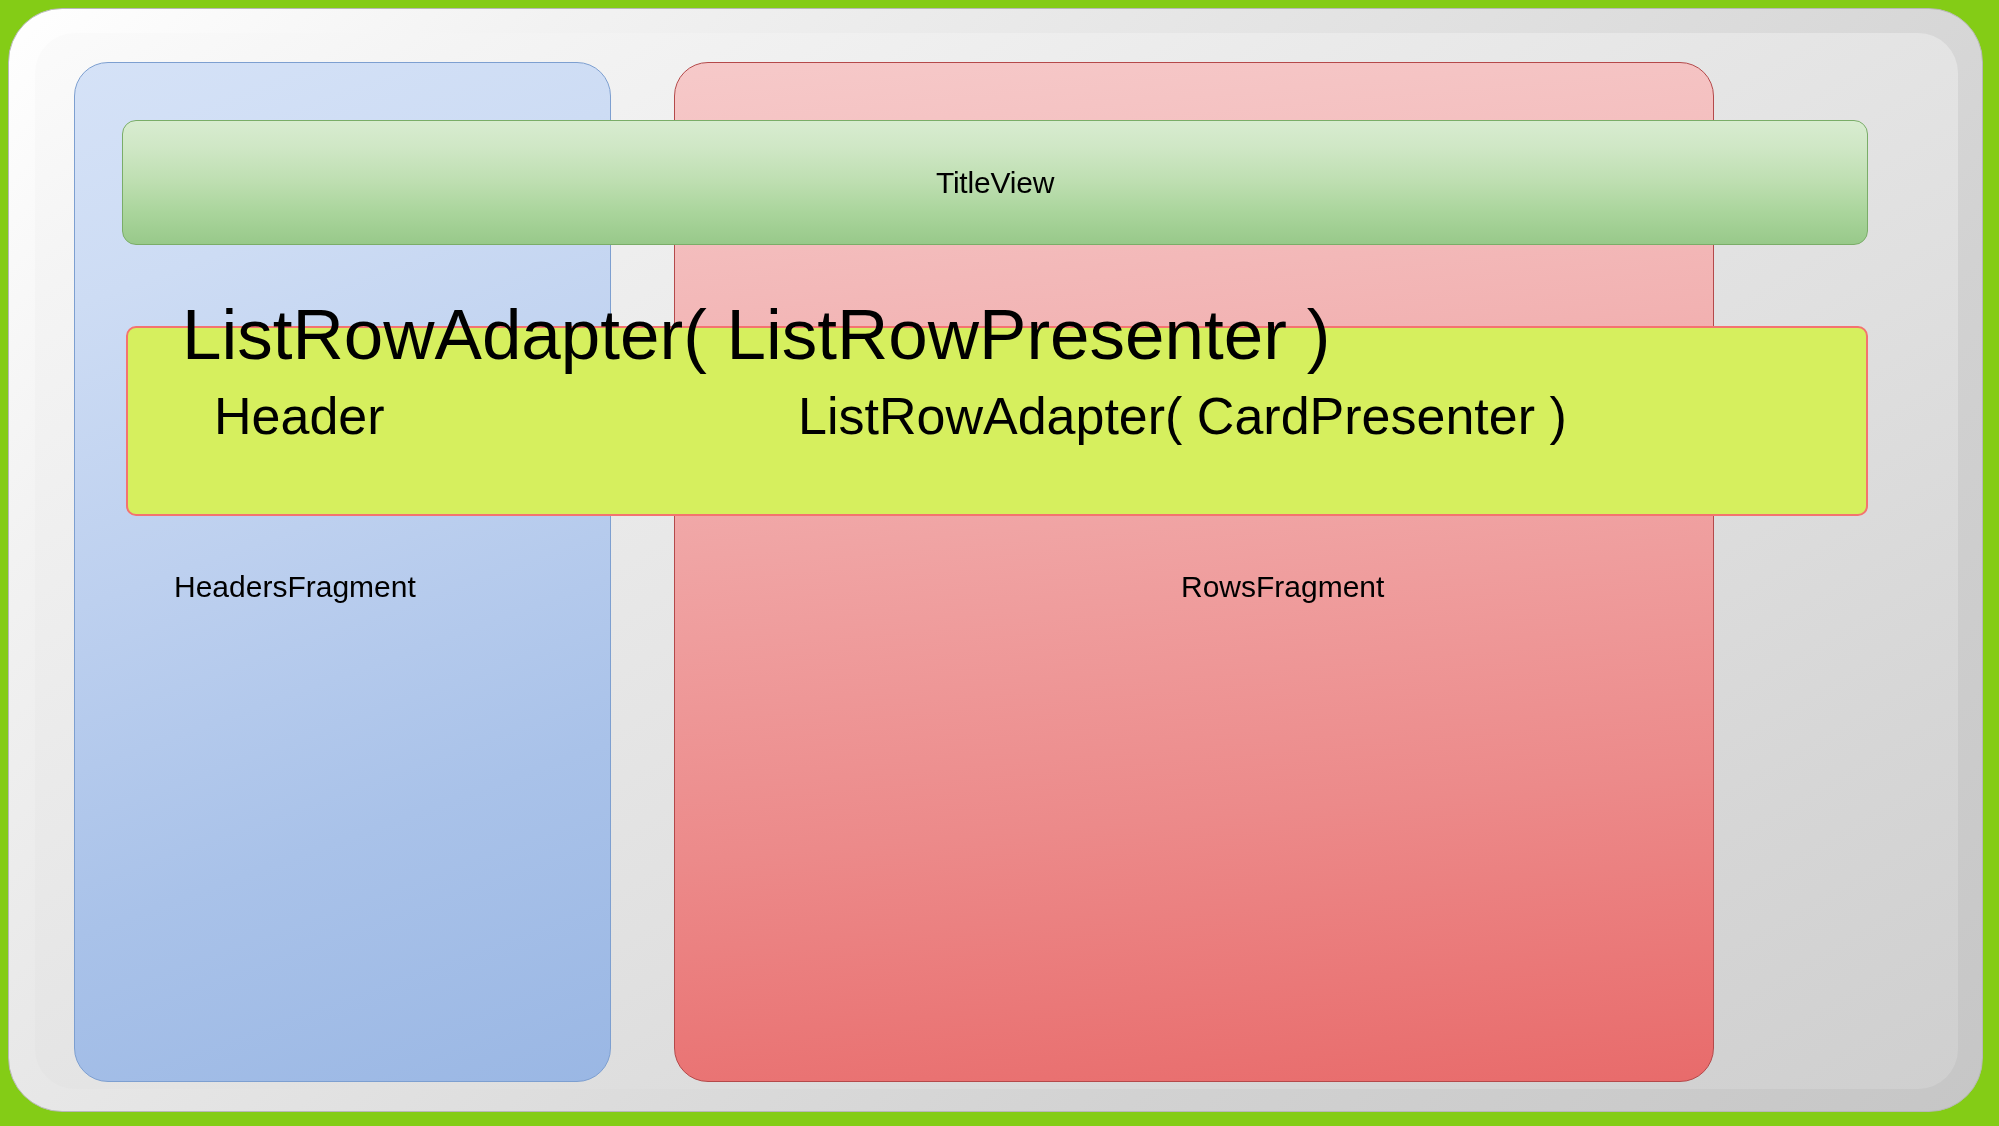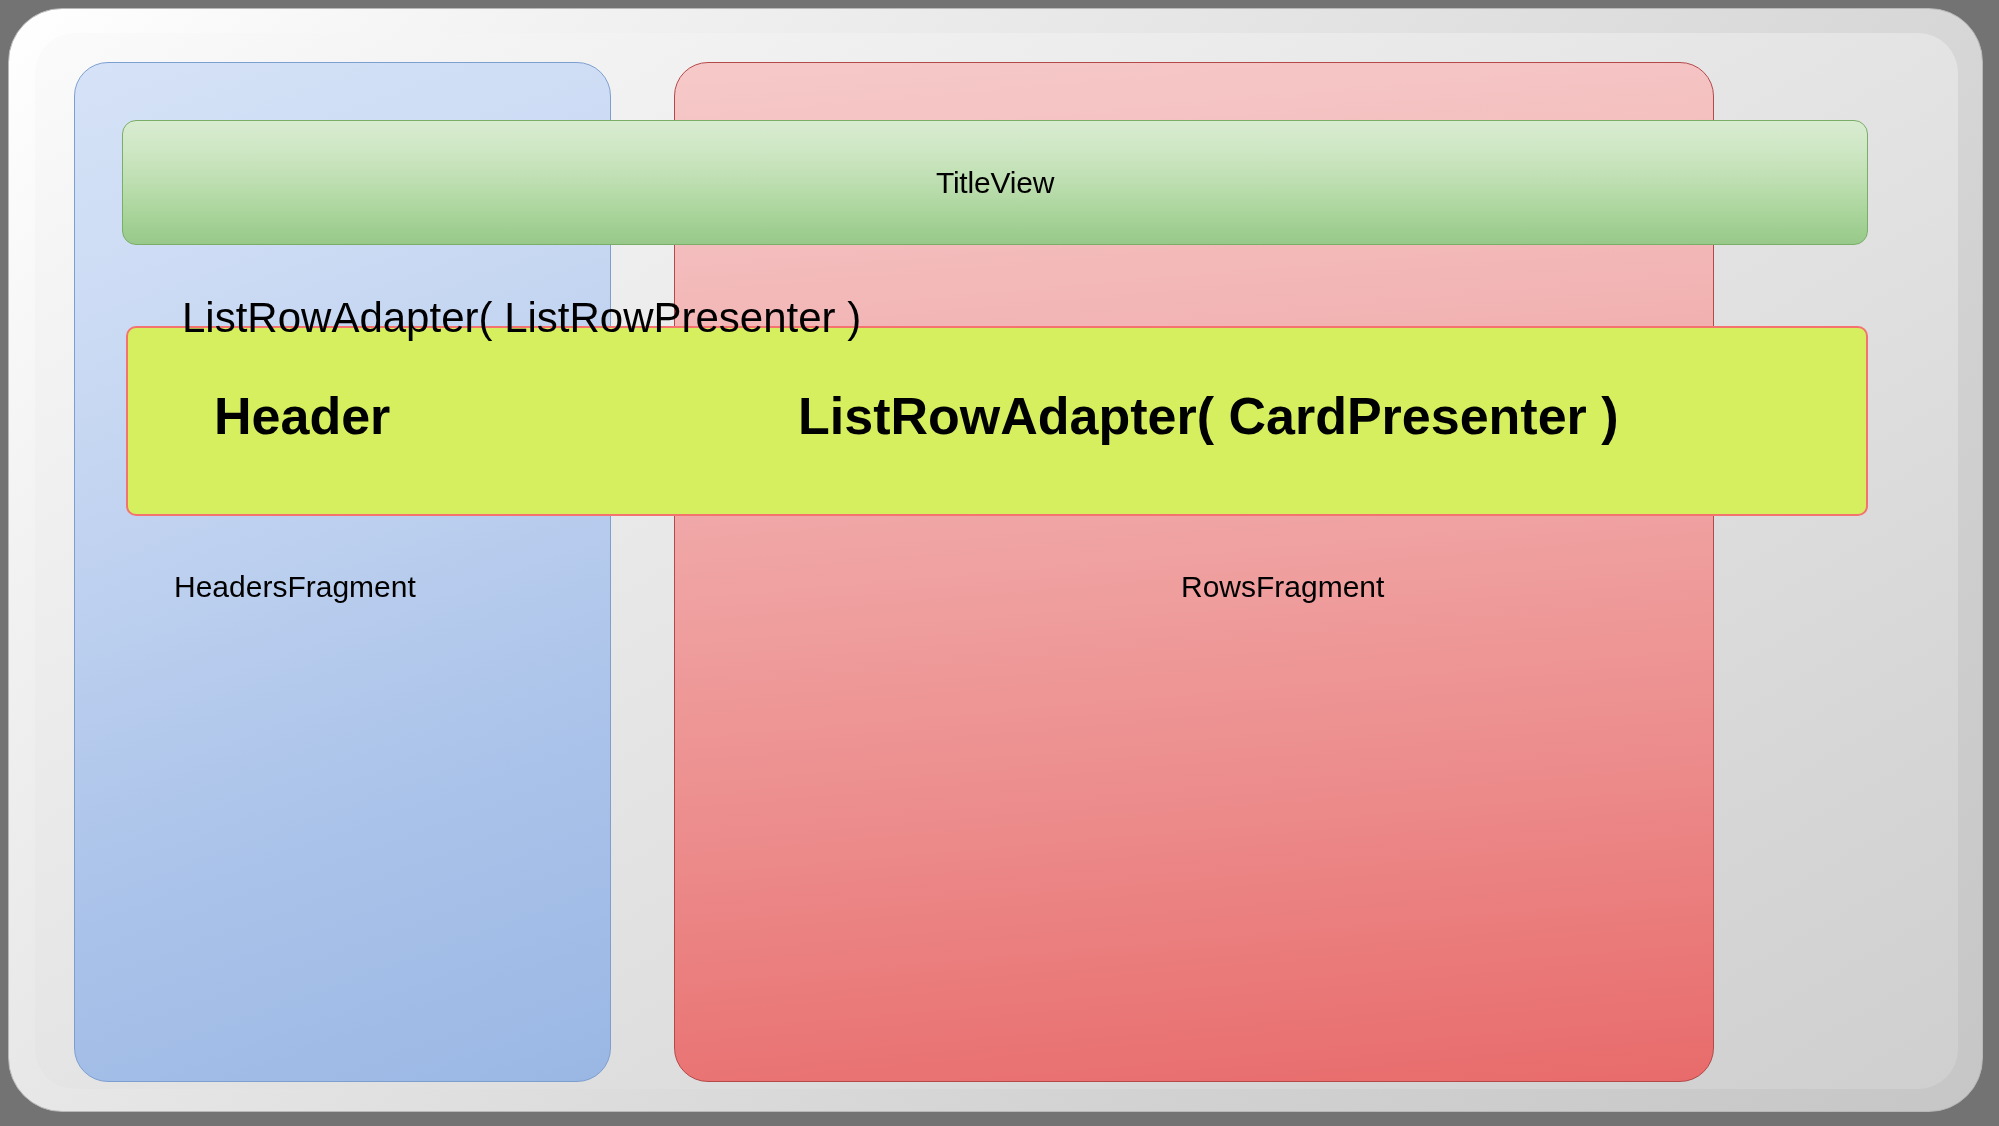--- a/index.html
+++ b/index.html
@@ -11,21 +11,21 @@
     width: 1999px;
     height: 1126px;
     overflow: hidden;
     font-family: "Liberation Sans", "DejaVu Sans", sans-serif;
   }
 
   #canvas {
     position: relative;
     width: 1999px;
     height: 1126px;
-    background: #737373;
+    background: #84cc16;
   }
 
   
   .outer-shell {
     position: absolute;
     left: 8px;
     top: 8px;
     width: 1975px;
     height: 1104px;
     border-radius: 54px;
@@ -96,21 +96,20 @@
   .listrow-box {
     position: absolute;
     left: 92px;
     top: 294px;
     width: 1742px;
     height: 190px;
     border-radius: 10px;
     background: #d6ef5e;
     border: 2px solid #f4736f;
     box-sizing: border-box;
-    font-weight: bold;
   }
   .listrow-box-inner {
     position: relative;
     width: 100%;
     height: 100%;
   }
 
   
   .header-label {
     position: absolute;
@@ -131,21 +130,21 @@
     color: #000000;
     white-space: nowrap;
     font-family: "Liberation Sans", "DejaVu Sans", sans-serif;
   }
 
   
   .listrowpresenter-label {
     position: absolute;
     left: 148px;
     top: 262px;
-    font-size: 42px;
+    font-size: 71px;
     color: #000000;
     white-space: nowrap;
     z-index: 6;
     font-family: "Liberation Sans", "DejaVu Sans", sans-serif;
   }
 
   
   .fragment-caption {
     position: absolute;
     font-size: 30px;

